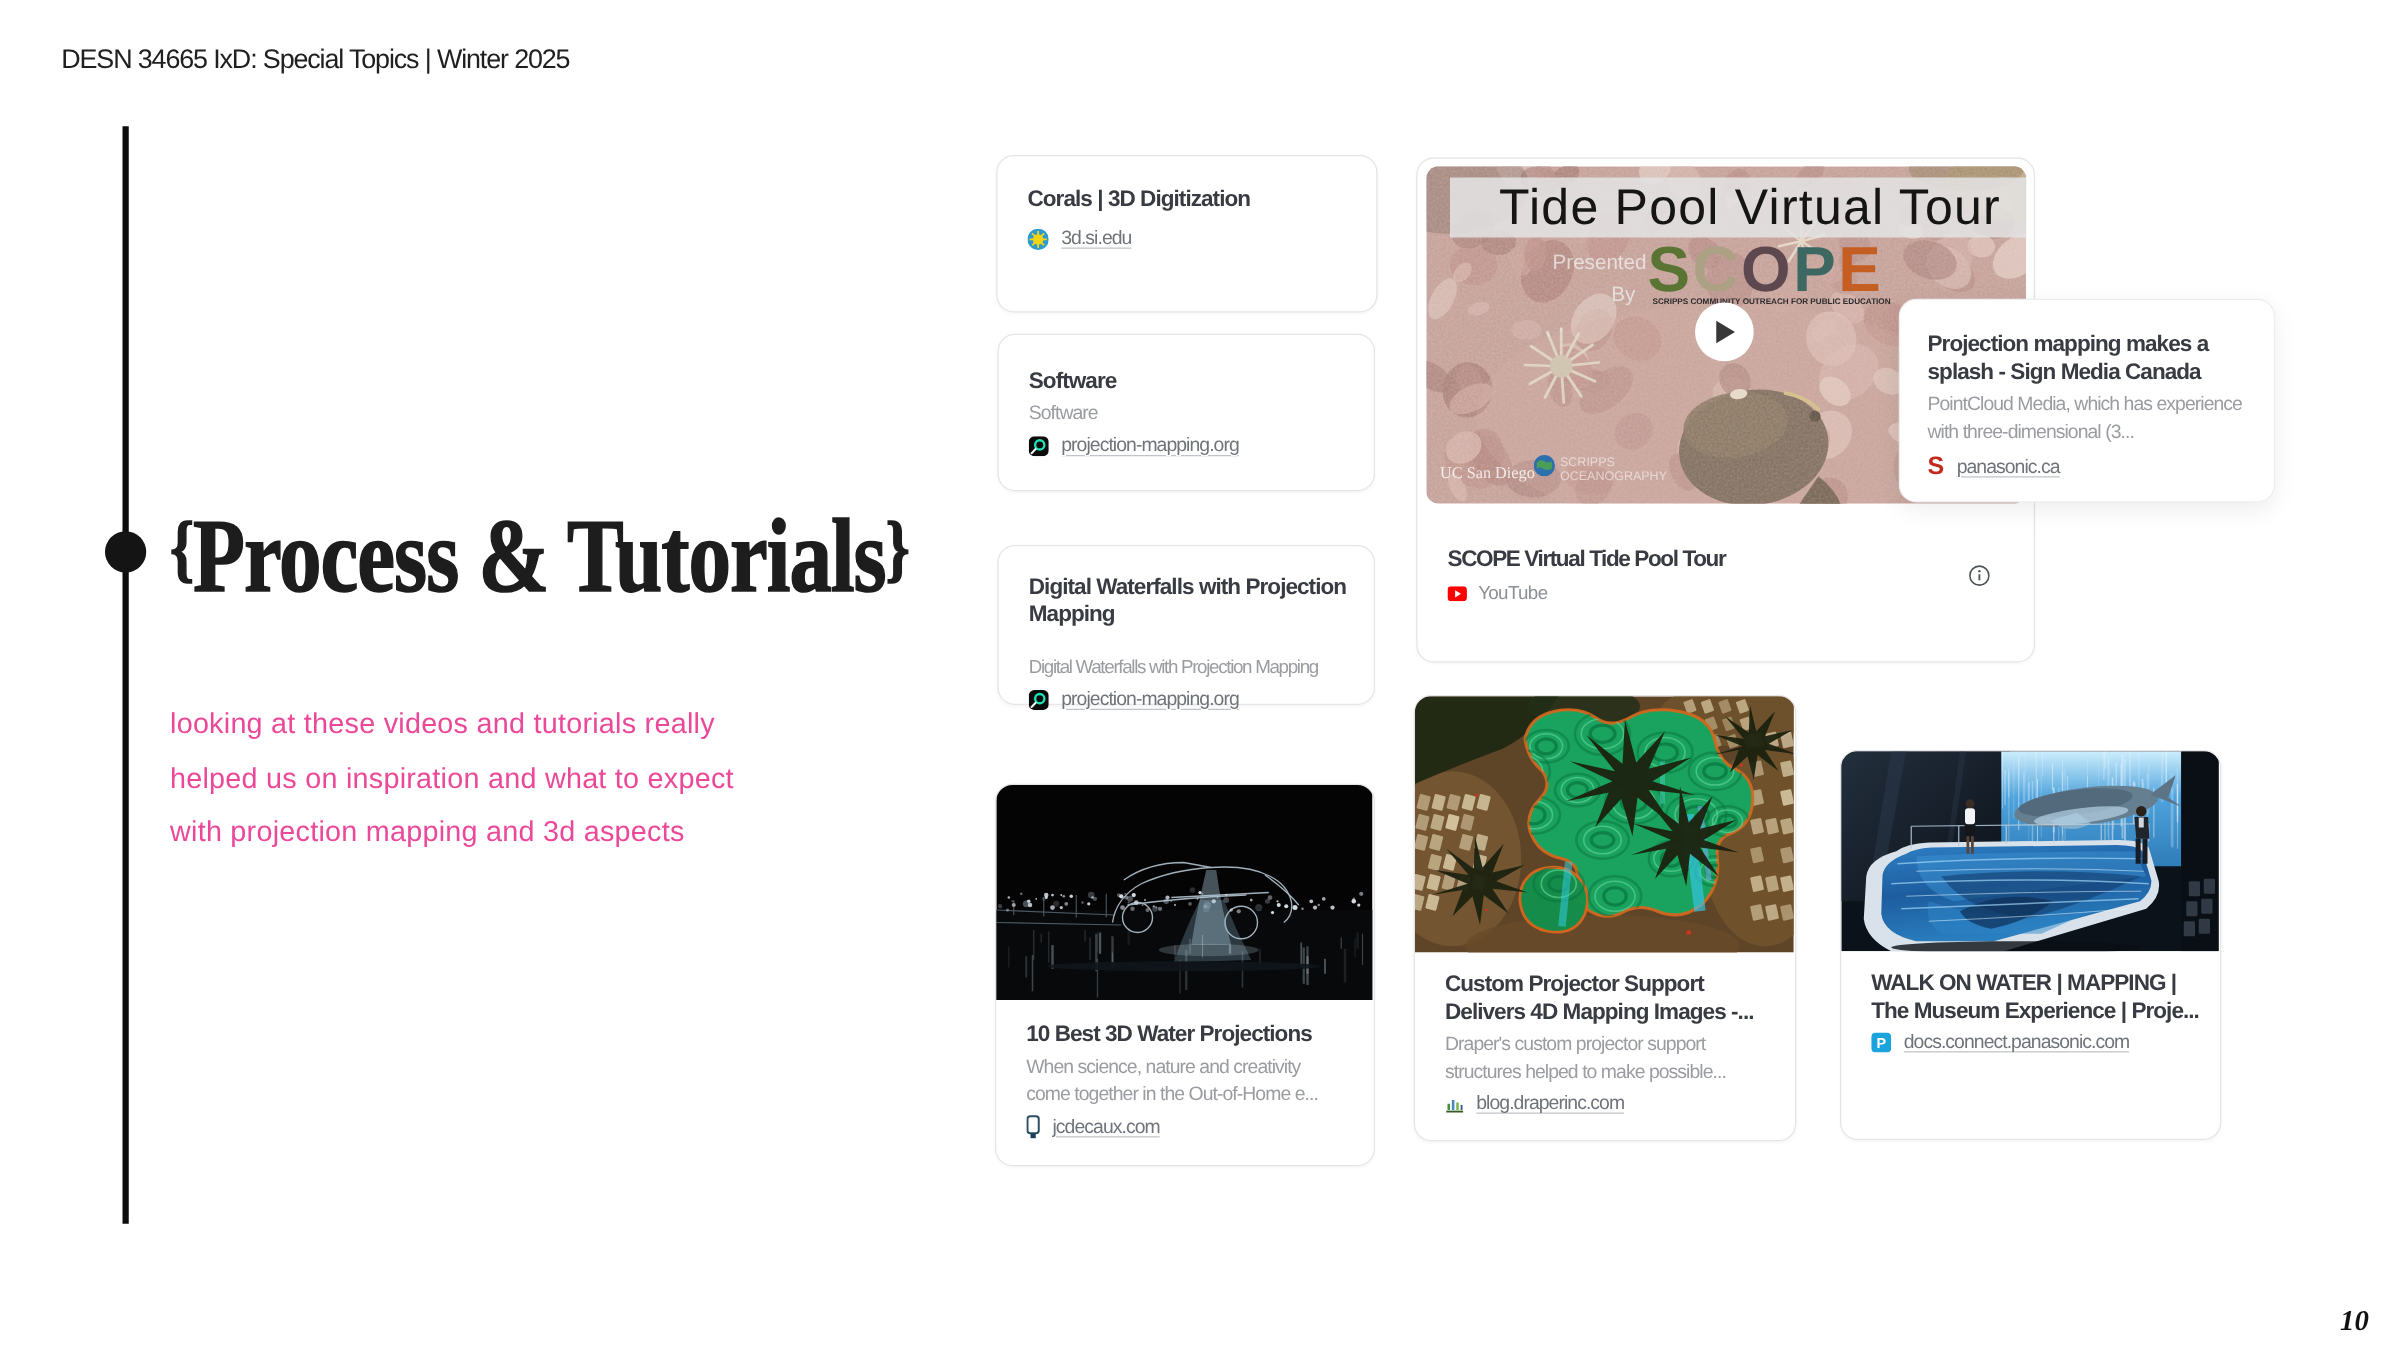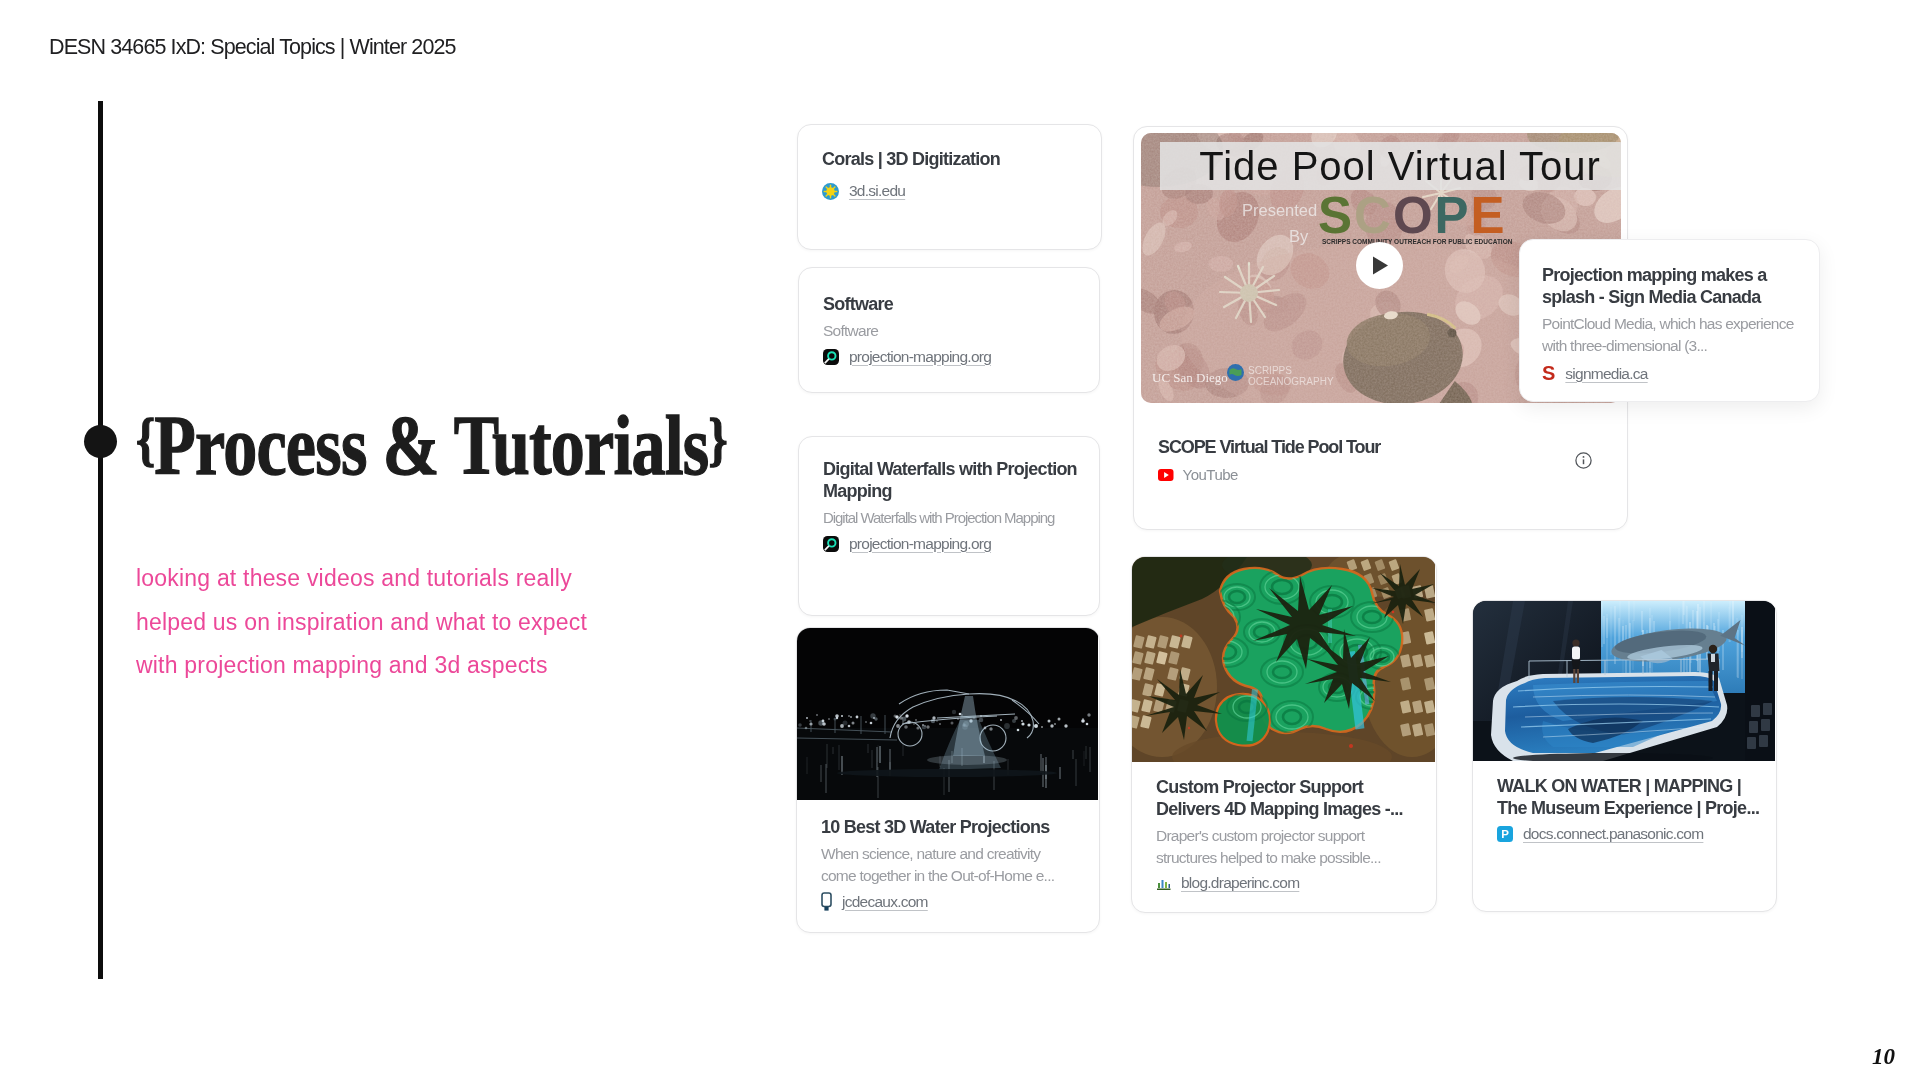--- a/index.html
+++ b/index.html
@@ -55,23 +55,23 @@
   <div class="crow" style="margin-top:6px;">
     <svg width="16" height="16" viewBox="0 0 16 16">
         <rect width="16" height="16" rx="4.5" fill="#0b0b0b"></rect>
         <circle cx="8.8" cy="6.9" r="3.7" fill="none" stroke="#19e3b8" stroke-width="1.9"></circle>
         <line x1="5.9" y1="9.8" x2="1.8" y2="14.1" stroke="#f5f5f5" stroke-width="1.7"></line>
       </svg>
     <span class="clink">projection-mapping.org</span>
   </div>
 </div>
 
-<div class="card" style="left:798px; top:436px; width:302px; height:180px; padding:21px 22px 0 24px;">
+<div class="card" style="left:798px; top:436px; width:302px; height:128px; padding:21px 22px 0 24px;">
   <div class="ctitle">Digital Waterfalls with Projection<br>Mapping</div>
-  <div class="cdesc" style="margin-top:5px; white-space:nowrap; overflow:hidden; font-size:15px; letter-spacing:-1.05px;">Digital Waterfalls with Projection Mapping</div>
+  <div class="cdesc" style="margin-top:21px; white-space:nowrap; overflow:hidden; font-size:15px; letter-spacing:-1.05px;">Digital Waterfalls with Projection Mapping</div>
   <div class="crow" style="margin-top:6px;">
     <svg width="16" height="16" viewBox="0 0 16 16">
         <rect width="16" height="16" rx="4.5" fill="#0b0b0b"></rect>
         <circle cx="8.8" cy="6.9" r="3.7" fill="none" stroke="#19e3b8" stroke-width="1.9"></circle>
         <line x1="5.9" y1="9.8" x2="1.8" y2="14.1" stroke="#f5f5f5" stroke-width="1.7"></line>
       </svg>
     <span class="clink">projection-mapping.org</span>
   </div>
 </div>
 
@@ -270,21 +270,21 @@
         <line x1="8.5" y1="7.4" x2="8.5" y2="12.2" stroke="#505459" stroke-width="1.5"></line>
       </svg>
   </div>
 </div>
 
 <div class="card" style="left:1519px; top:239px; width:301px; height:163px; padding:24px 22px 0 22px; border-color:#ededef; box-shadow:0 6px 20px rgba(0,0,0,0.07); z-index:5;">
   <div class="ctitle">Projection mapping makes a<br>splash - Sign Media Canada</div>
   <div class="cdesc" style="margin-top:5px;">PointCloud Media, which has experience<br>with three-dimensional (3...</div>
   <div class="crow" style="margin-top:7px;">
     <span style="font-size:20px; font-weight:bold; color:#c32a1b; line-height:21px; letter-spacing:0;">S</span>
-    <span class="clink">signmedia.ca</span>
+    <span class="clink">panasonic.ca</span>
   </div>
 </div>
 
 <div class="card" style="left:796px; top:627px; width:304px; height:306px; overflow:hidden;">
   <svg width="301" height="172" viewBox="0 0 301 172" style="display:block;">
     <rect width="301" height="172" fill="#040405"></rect>
     <rect y="100" width="301" height="72" fill="#07090b"></rect>
     <circle cx="98" cy="88" r="1.5" fill="#dfe8ef" opacity="0.39"></circle>
       <circle cx="161" cy="91" r="0.8" fill="#dfe8ef" opacity="0.65"></circle>
       <circle cx="13" cy="93" r="0.8" fill="#dfe8ef" opacity="0.40"></circle>

